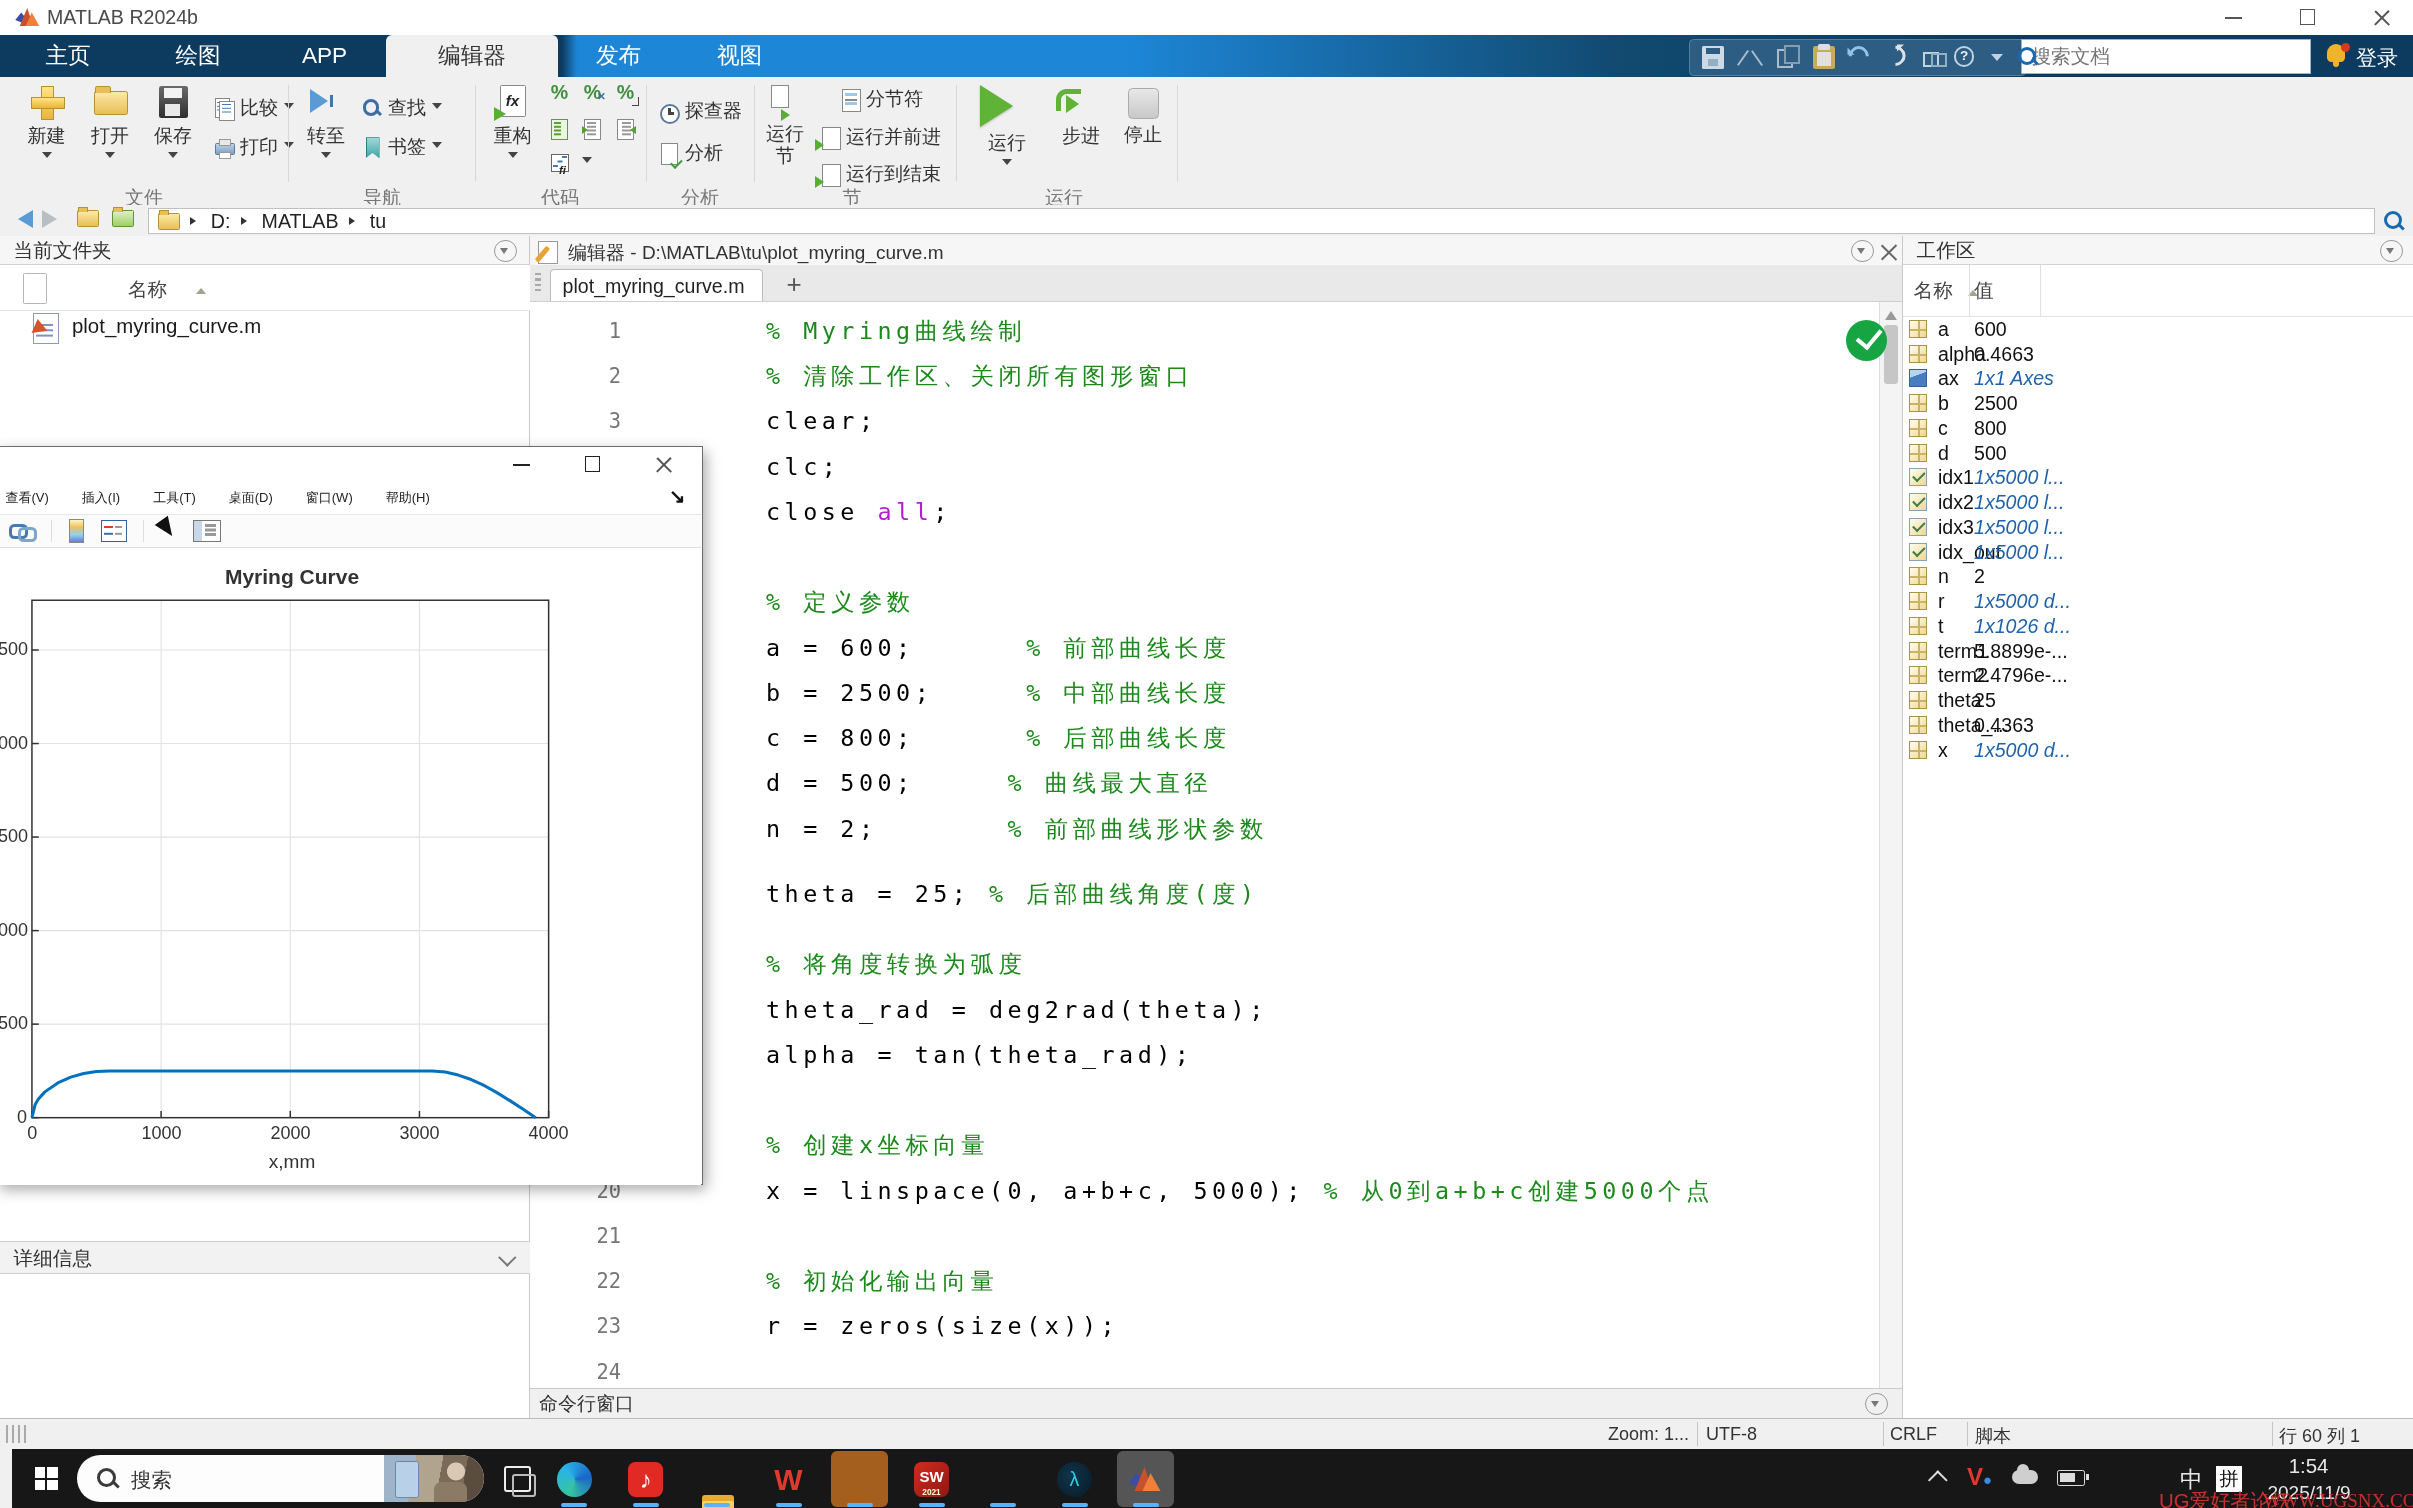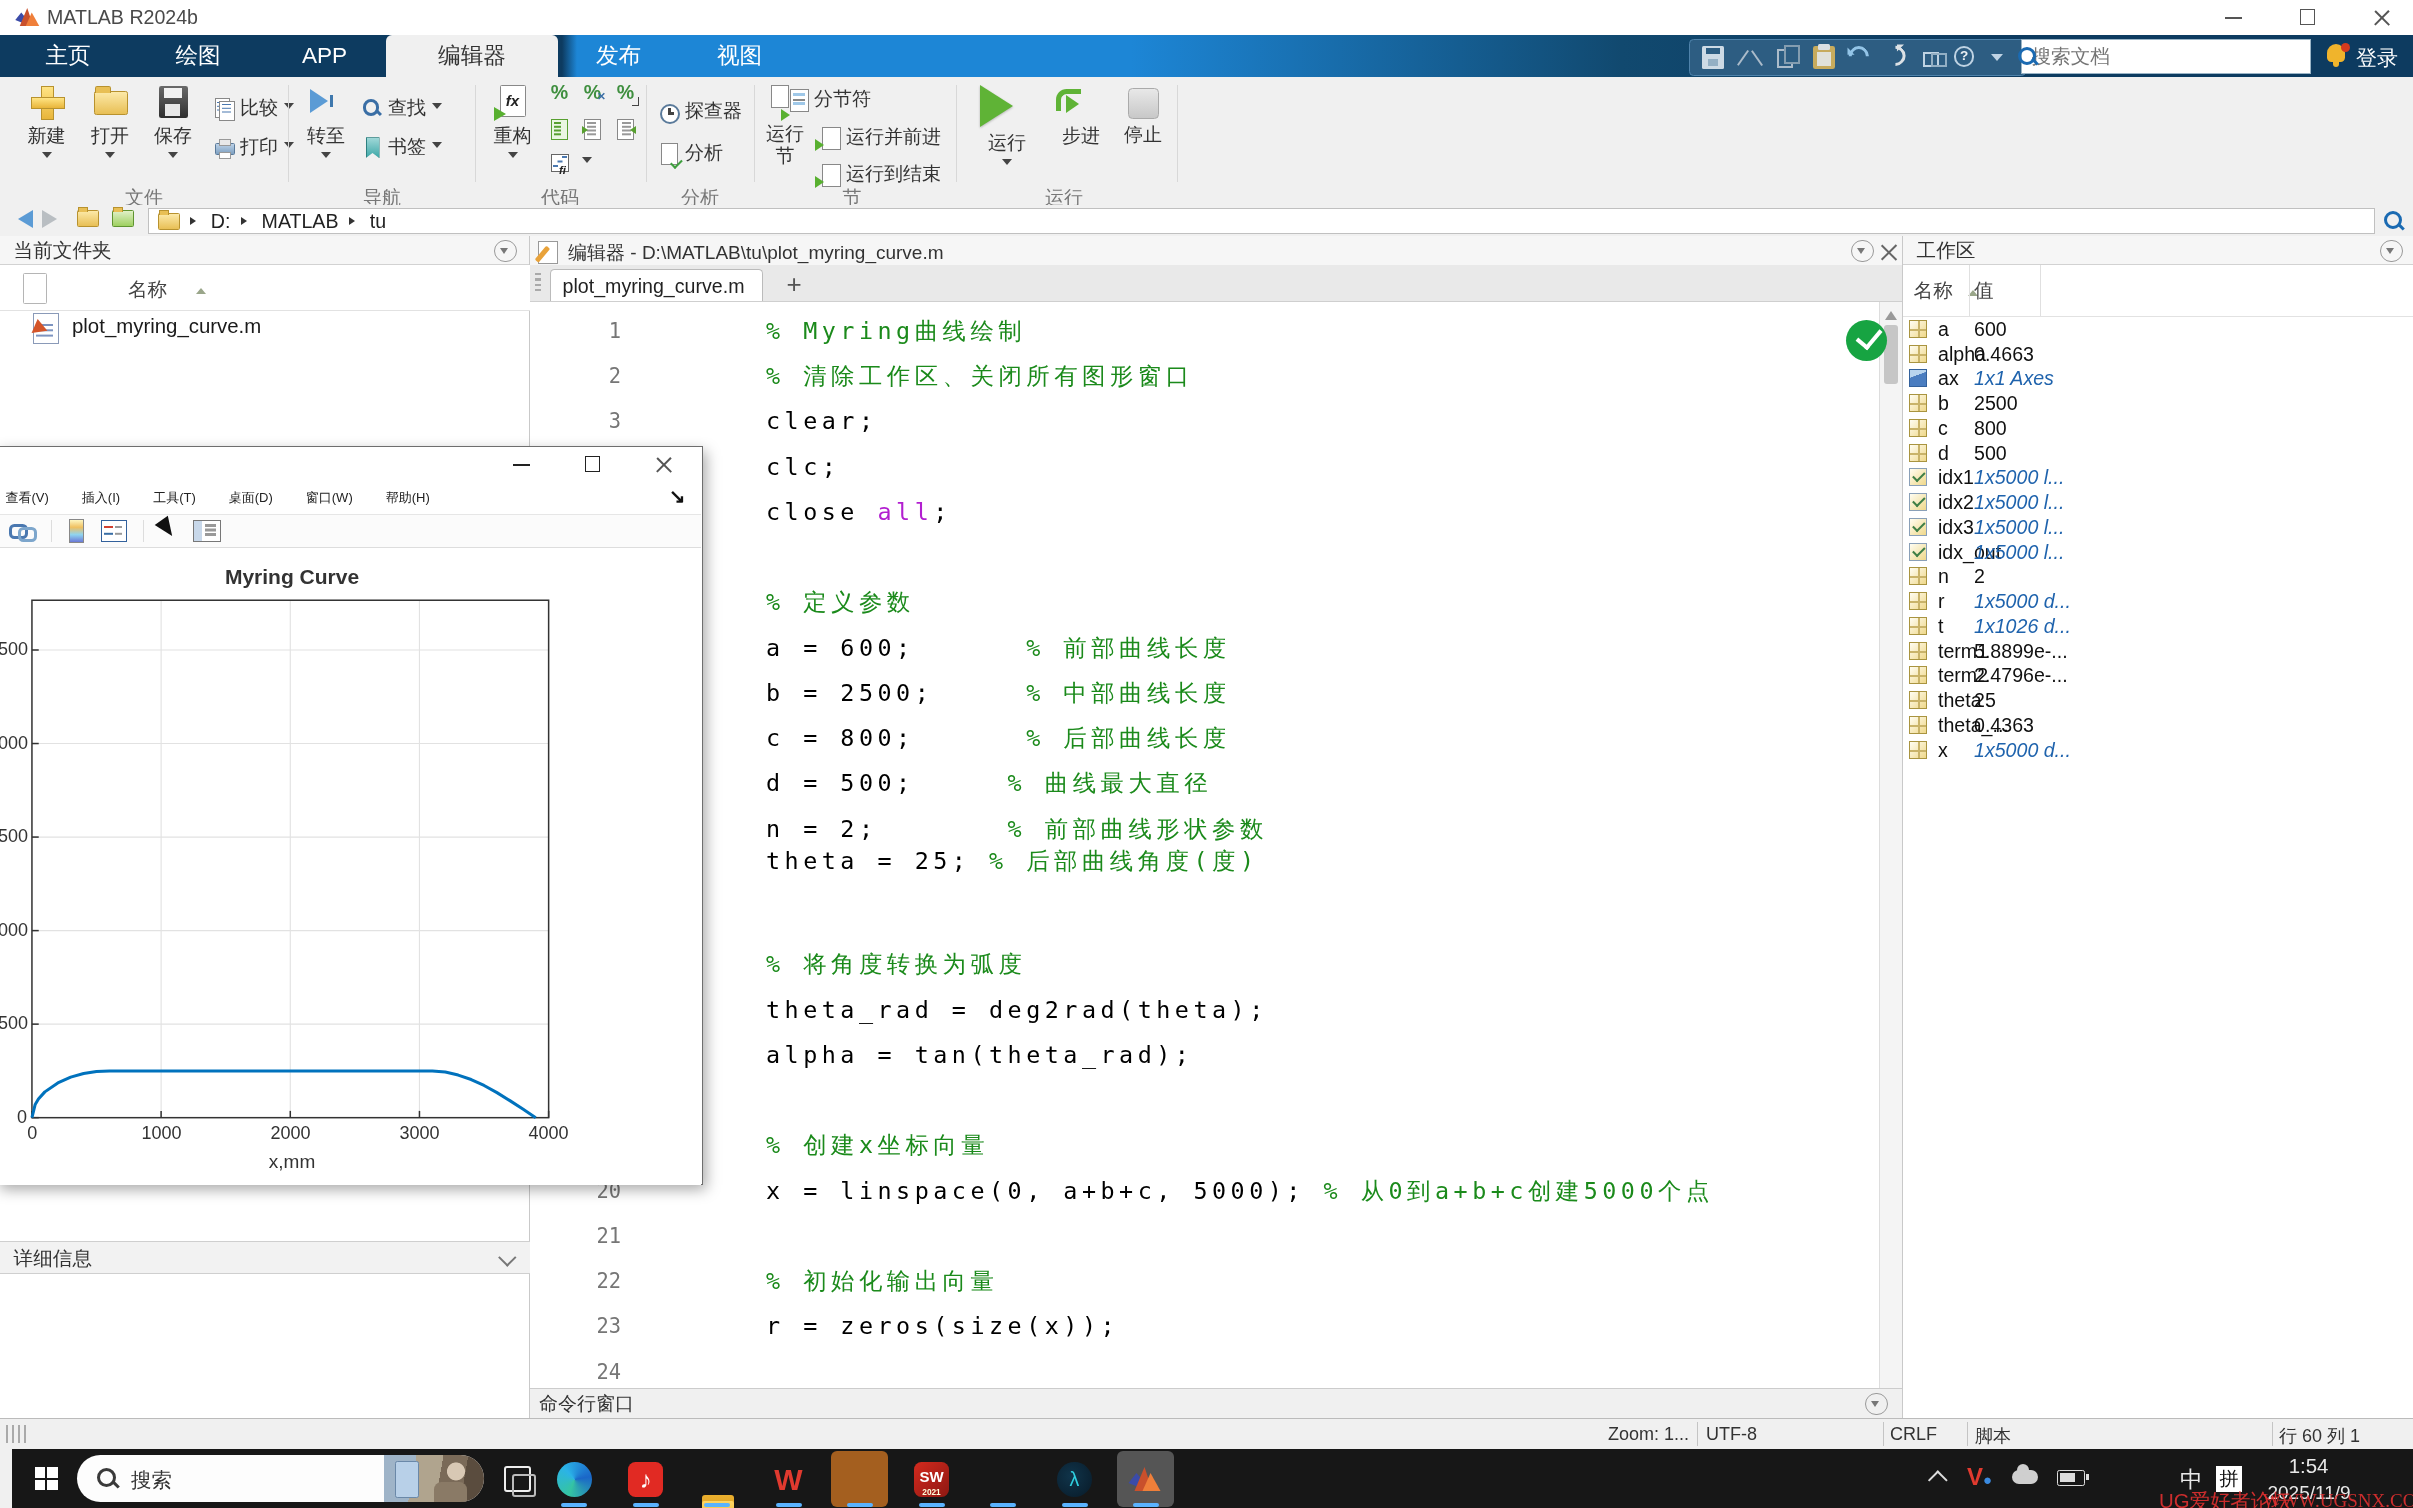--- a/index.html
+++ b/index.html
@@ -427,21 +427,21 @@
     <div class="abs glabel" style="left:647px;width:106px">分析</div>
     <div class="abs gsep" style="left:754px"></div>
 
     <div class="abs bigbtn" style="left:760px;width:50px">
       <div class="ic44">
           <div class="docplay"></div>
           <div class="playsm" style="left:13.6px;bottom:-1.5px"></div>
         </div>
       <div class="blabel" style="line-height:22.6px">运行节</div>
     </div>
-    <div class="smallrow" style="left:787px;top:9px">
+    <div class="smallrow" style="left:839px;top:9px">
       <div class="ic26">
           <div class="docsect"></div>
         </div>
       <span>分节符</span>
     </div>
     <div class="smallrow" style="left:819px;top:47px">
       <div class="ic26">
           <div class="docplay"></div>
           <div class="playsm"></div>
         </div>
@@ -565,21 +565,21 @@
           <div class="cline" style="top: 97px;"><span class="seg-code">clear;</span></div>
           <div class="cline" style="top: 143px;"><span class="seg-code">clc;</span></div>
           <div class="cline" style="top: 188px;"><span class="seg-code">close </span><span class="seg-string">all</span><span class="seg-code">;</span></div>
           <div class="cline" style="top: 233px;"></div>
           <div class="cline" style="top: 278px;"><span class="seg-comment">% 定义参数</span></div>
           <div class="cline" style="top: 324px;"><span class="seg-code">a = 600;</span><span class="seg-comment">      % 前部曲线长度</span></div>
           <div class="cline" style="top: 369px;"><span class="seg-code">b = 2500;</span><span class="seg-comment">     % 中部曲线长度</span></div>
           <div class="cline" style="top: 414px;"><span class="seg-code">c = 800;</span><span class="seg-comment">      % 后部曲线长度</span></div>
           <div class="cline" style="top: 459px;"><span class="seg-code">d = 500;</span><span class="seg-comment">     % 曲线最大直径</span></div>
           <div class="cline" style="top: 505px;"><span class="seg-code">n = 2;</span><span class="seg-comment">       % 前部曲线形状参数</span></div>
-          <div class="cline" style="top: 537px; text-align: center;"><span class="seg-code">theta = 25; </span><span class="seg-comment">% 后部曲线角度(度)</span></div>
+          <div class="cline" style="top: 570px; text-align: center;"><span class="seg-code">theta = 25; </span><span class="seg-comment">% 后部曲线角度(度)</span></div>
           <div class="cline" style="top: 595px;"></div>
           <div class="cline" style="top: 640px;"><span class="seg-comment">% 将角度转换为弧度</span></div>
           <div class="cline" style="top: 686px;"><span class="seg-code">theta_rad = deg2rad(theta);</span></div>
           <div class="cline" style="top: 731px;"><span class="seg-code">alpha = tan(theta_rad);</span></div>
           <div class="cline" style="top: 776px;"></div>
           <div class="cline" style="top: 821px;"><span class="seg-comment">% 创建x坐标向量</span></div>
           <div class="cline" style="top: 867px;"><span class="seg-code">x = linspace(0, a+b+c, 5000); </span><span class="seg-comment">% 从0到a+b+c创建5000个点</span></div>
           <div class="cline" style="top: 912px;"></div>
           <div class="cline" style="top: 957px;"><span class="seg-comment">% 初始化输出向量</span></div>
           <div class="cline" style="top: 1002px;"><span class="seg-code">r = zeros(size(x));</span></div>

